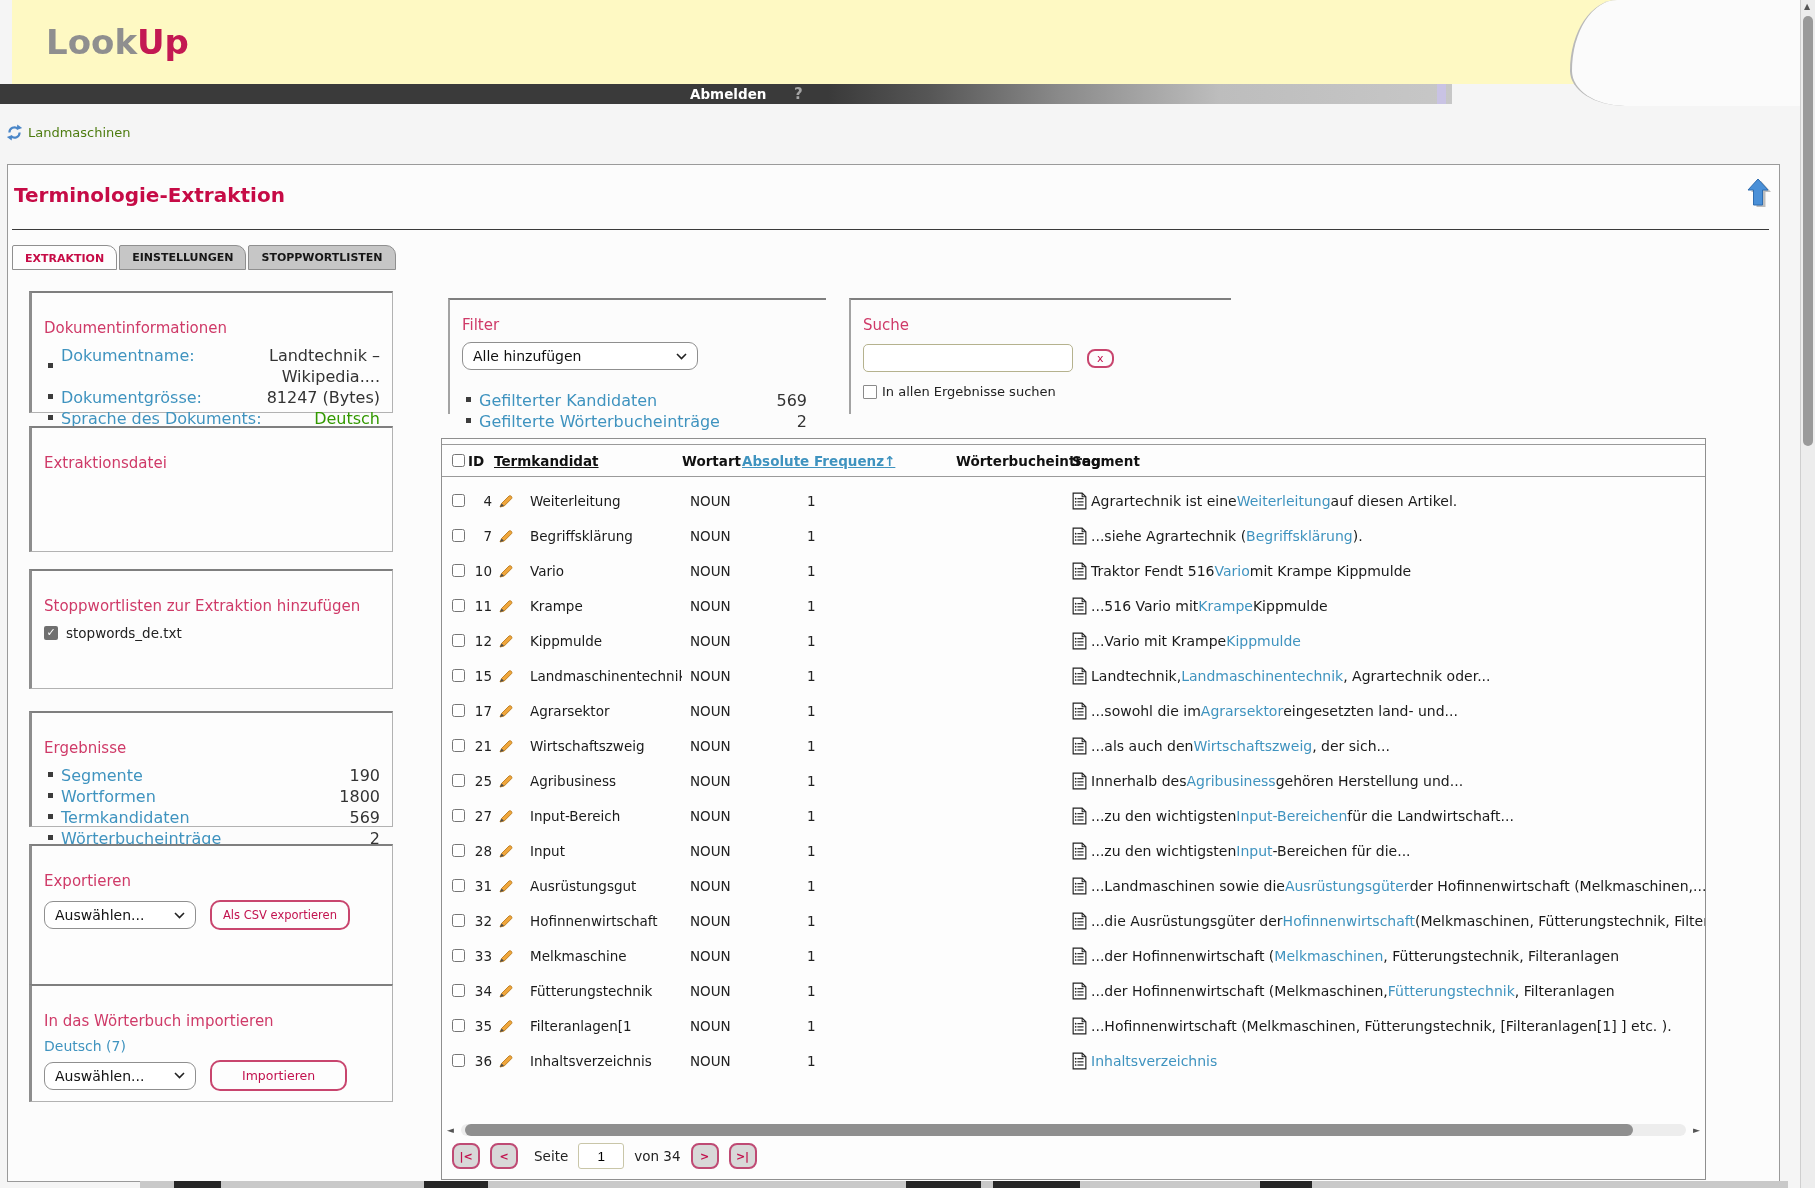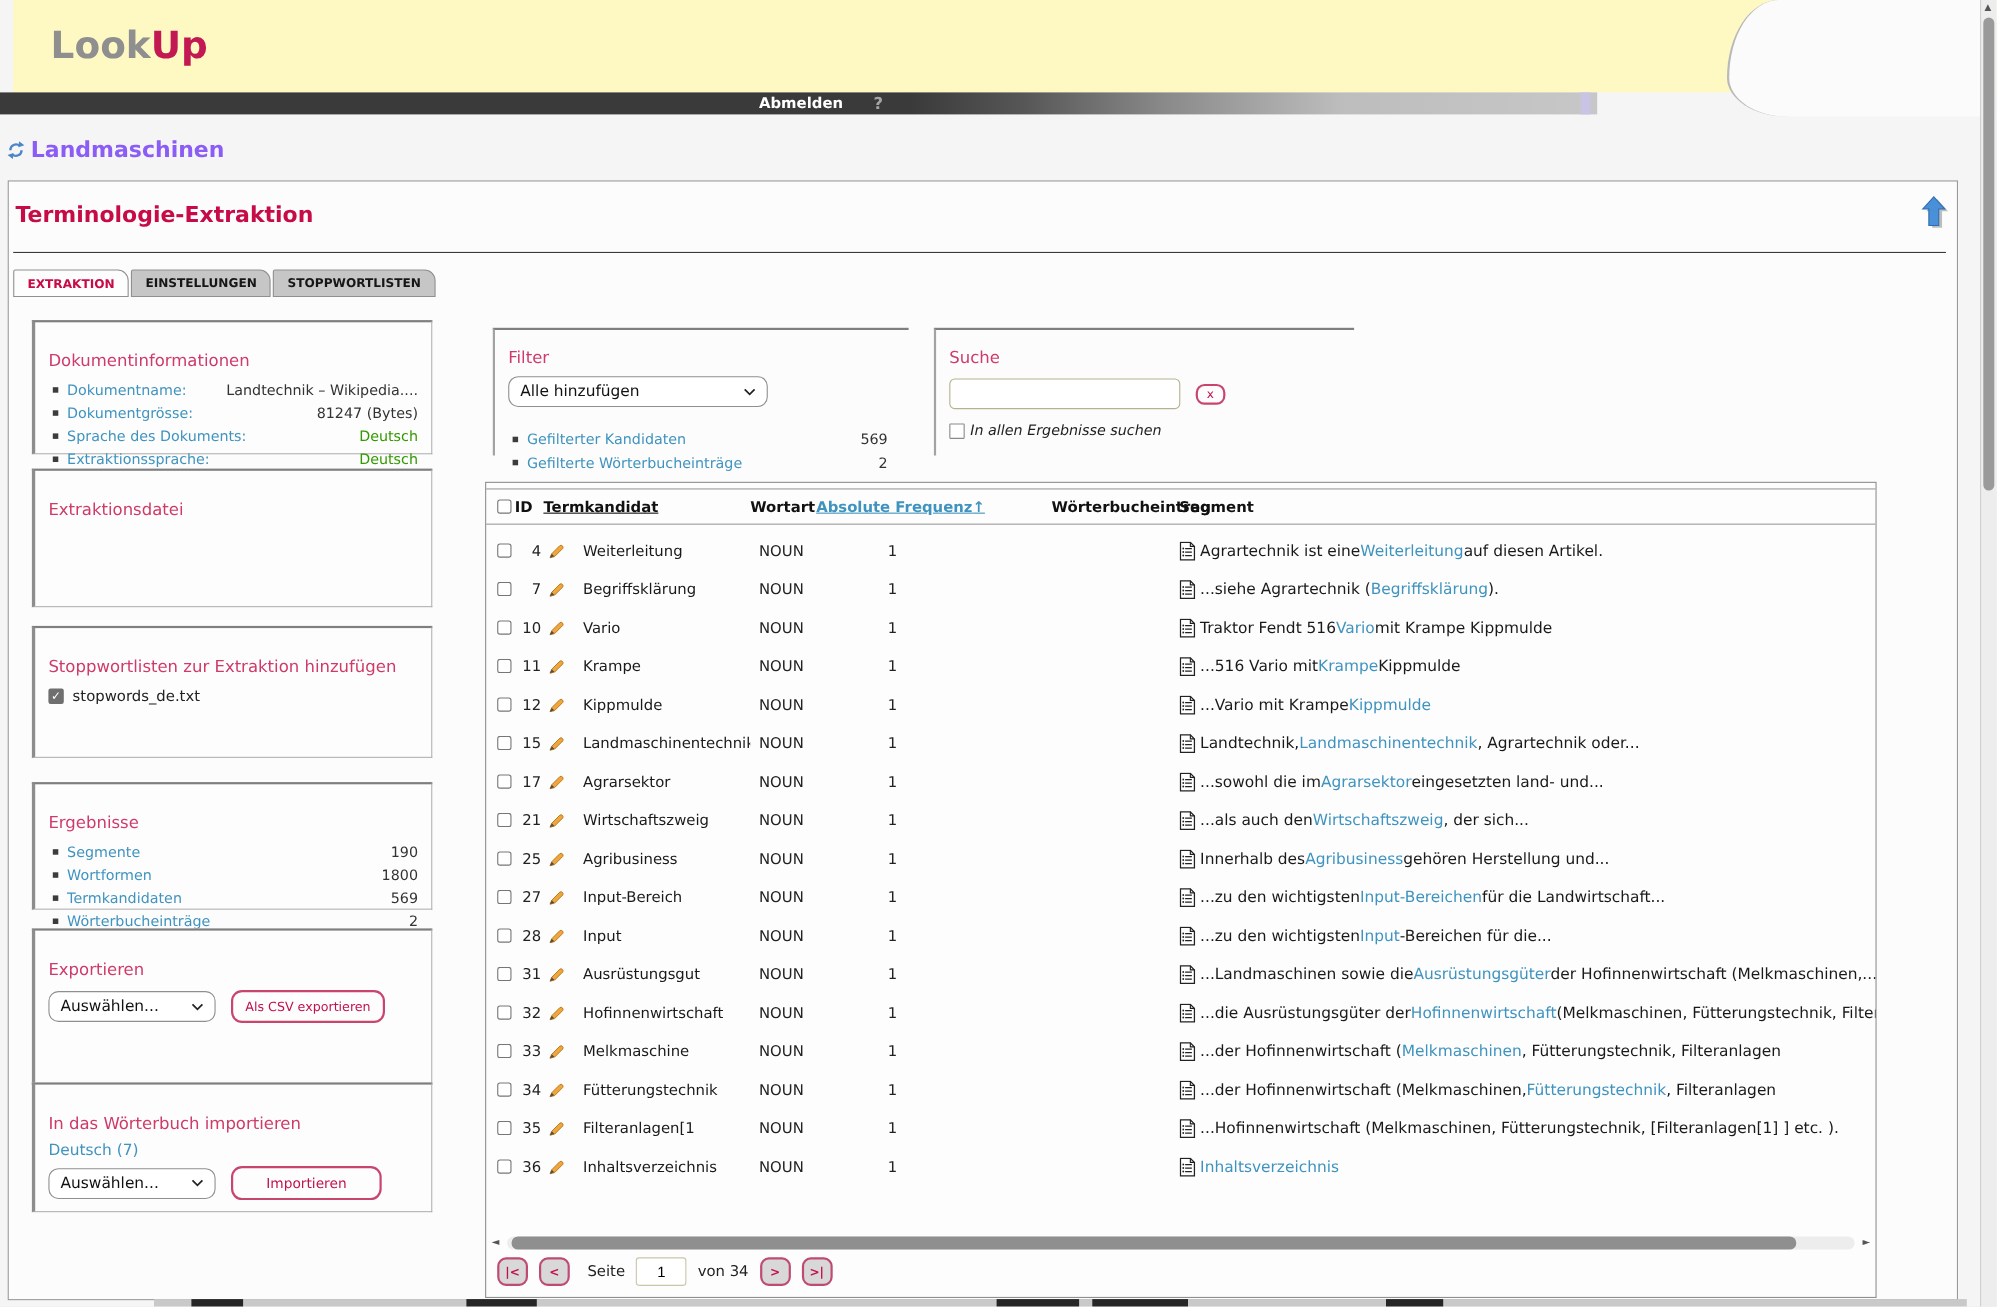--- a/index.html
+++ b/index.html
@@ -13,41 +13,41 @@
   .topbar{position:absolute;left:0;top:84px;width:1452px;height:20px;
           background:linear-gradient(90deg,#3a3a3a 0,#3a3a3a 57%,#565656 64%,#8a8a8a 73%,#bdbdbd 84%,#c7c7c7 100%);}
   .abmelden{position:absolute;left:690px;top:2px;color:#fff;font-weight:bold;font-size:13.5px;cursor:pointer;}
   .helpq{position:absolute;left:794px;top:1px;color:#a5a5a5;font-weight:bold;font-size:15px;cursor:pointer;}
   .lav{position:absolute;left:1437px;top:0;width:9px;height:20px;background:#c9c3e4;}
   .banner-white{position:absolute;left:1558px;top:0;width:257px;height:106px;background:#fbfbfb;
                 border-left:2px solid #b9b9b9;border-top-left-radius:60px 90px;border-bottom-left-radius:70px 45px;}
 
   
   .crumb{position:absolute;left:6px;top:124px;display:flex;align-items:center;gap:5px;}
-  .crumb .lbl{font-weight:bold;font-size:20px;color:#8b5cf6;}
+  .crumb .lbl{font-weight:normal;font-size:13px;color:#4d7c0f;}
 
   
   .content{position:absolute;left:7px;top:164px;width:1771px;height:1016px;
            border:1px solid #9a9a9a;background:#fcfcfc;}
   .ptitle{position:absolute;left:6px;top:18px;font-size:20px;font-weight:bold;color:#c60b46;}
   .toplink{position:absolute;left:1736px;top:12px;width:30px;height:34px;cursor:pointer;}
   .hr1{position:absolute;left:4px;right:10px;top:64px;border-top:1px solid #3a3a3a;}
 
   .tabs{position:absolute;left:4px;top:80px;display:flex;gap:2px;}
   .tab{padding:5px 12px 4px 12px;font-size:11px;font-weight:bold;border:1px solid #8f8f8f;
        border-radius:2px 10px 0 0;background:#c6c6c6;color:#161616;cursor:pointer;}
   .tab.active{background:#fdfdfd;color:#c60b46;padding-top:6px;}
 
   
   .sidebox{position:absolute;left:21px;width:364px;background:#fdfdfd;
            border:1px solid #b2b2b2;border-top:2px solid #7f7f7f;border-left:3px solid #8d8d8d;
            box-sizing:border-box;padding:24px 12px;}
   .boxtitle{color:#cf3a68;font-size:15px;margin:2px 0 8px 0;}
   ul.kv{list-style:none;margin:4px 0 0 0;padding:0;}
-  ul.kv li{display:flex;align-items:baseline;font-size:13px;line-height:21px;}
+  ul.kv li{display:flex;align-items:baseline;font-size:16px;line-height:21px;}
   ul.kv li::before{content:"";width:5px;height:5px;background:#3c3c3c;margin:0 8px 2px 4px;flex:0 0 5px;align-self:center;}
   ul.kv .k{color:#3f93bf;}
   ul.kv .v{margin-left:auto;color:#333;text-align:right;}
   ul.kv .v.green{color:#339900;}
   ul.kv .k.linky{cursor:pointer;}
   .pill{display:inline-block;border:2px solid #c8456e;border-radius:10px;background:#fdfdfd;
         color:#c2124e;font-size:12.5px;padding:7px 13px;cursor:pointer;white-space:nowrap;}
   .btnrow{display:flex;gap:16px;margin-top:12px;}
   .chkrow{display:flex;align-items:center;gap:8px;margin-top:10px;font-size:13.5px;color:#222;}
   .chk-on{width:14px;height:14px;background:#6f6f6f;border-radius:2px;color:#fff;font-size:11px;
@@ -61,21 +61,21 @@
   
   .openbox{position:absolute;border-top:2px solid #7f7f7f;border-left:2px solid #a3a3a3;
            box-sizing:border-box;padding:14px 12px;}
   #filterbox{left:440px;top:133px;width:378px;height:116px;}
   #suchebox{left:841px;top:133px;width:382px;height:116px;}
   .searchrow{display:flex;align-items:center;gap:14px;margin-top:10px;}
   .searchinput{width:196px;height:26px;border:1px solid #b5b28e;border-radius:5px;background:#fff;
                font-size:13px;padding:0 6px;}
   .xbtn{border:2px solid #c8456e;border-radius:8px;background:#fdfdfd;color:#c2124e;
         font-size:11px;padding:1px 8px;cursor:pointer;}
-  .schk{display:flex;align-items:center;gap:5px;font-size:13px;color:#222;margin-top:12px;font-style:italic;}
+  .schk{display:flex;align-items:center;gap:5px;font-size:13px;color:#222;margin-top:12px;}
   .chk-off{width:12px;height:12px;border:1px solid #8a8a8a;background:#fff;border-radius:1px;cursor:pointer;}
 
   
   .tablebox{position:absolute;left:433px;top:273px;width:1265px;height:742px;
             border:1px solid #8f8f8f;background:#fdfdfd;box-sizing:border-box;}
   .thead, .trow{display:grid;grid-template-columns:16px 26px 24px 164px 60px 200px 130px 1fr;
                 align-items:center;padding-left:10px;}
   .thead{position:absolute;left:0;right:0;top:5px;height:31px;border-top:1px solid #9a9a9a;
          border-bottom:1px solid #9a9a9a;font-size:13.5px;font-weight:bold;color:#111;}
   .thead .hfreq{color:#3f93bf;text-decoration:underline;cursor:pointer;white-space:nowrap;}

